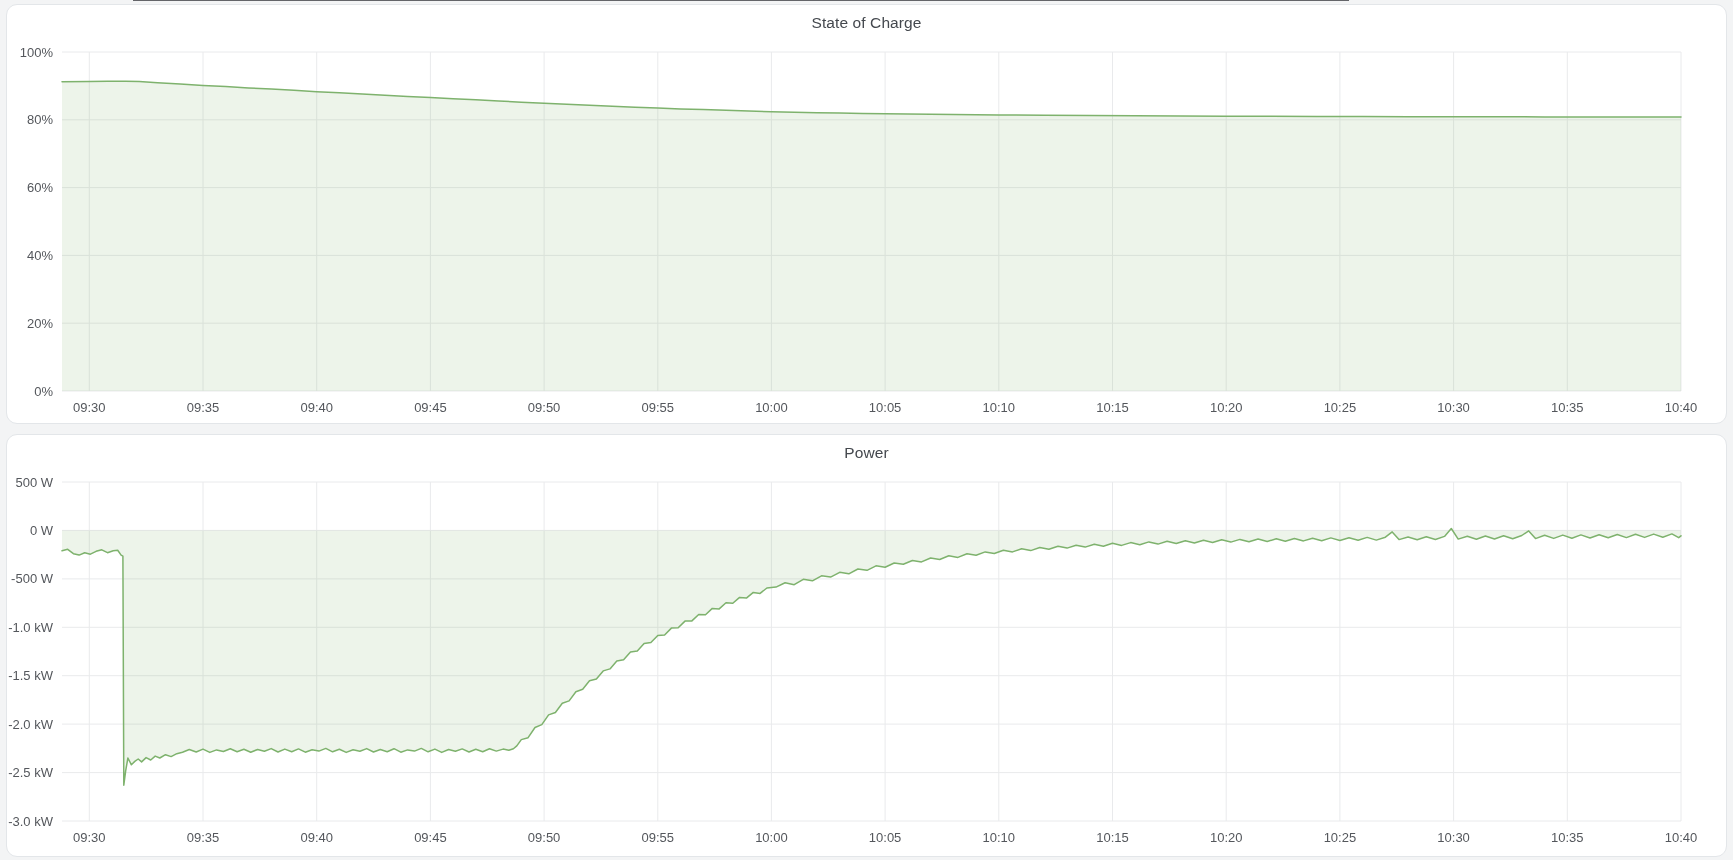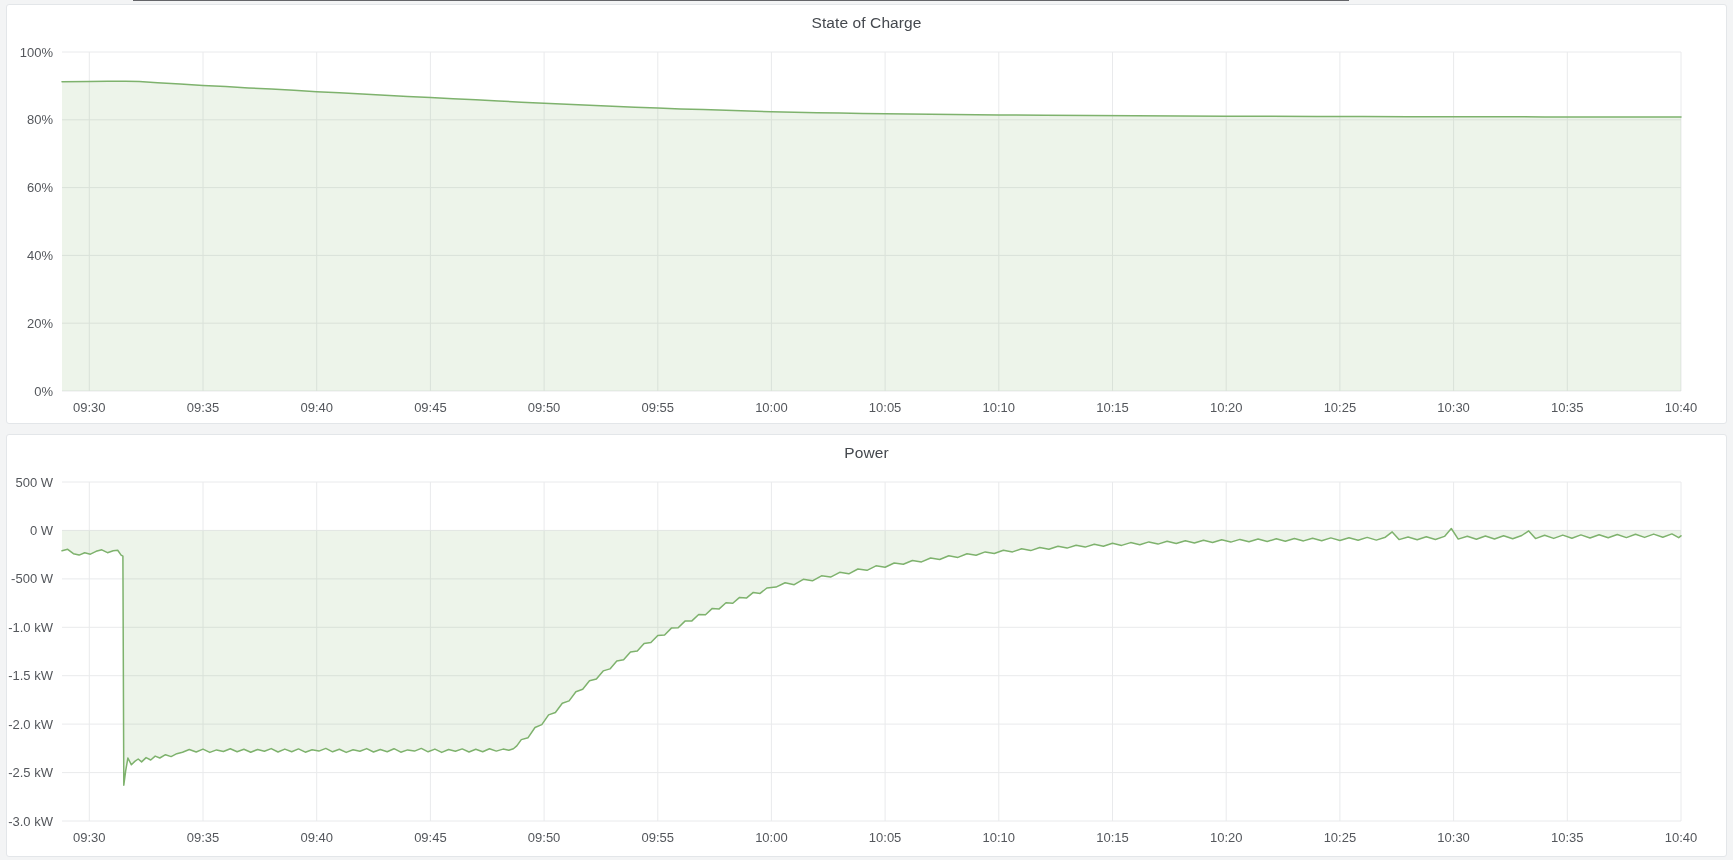--- a/index.html
+++ b/index.html
@@ -7,21 +7,21 @@
     width:1733px;height:860px;position:relative;overflow:hidden;
     background:#f3f4f5;
     font-family:"Liberation Sans","DejaVu Sans",sans-serif;
   }
   .top-artifact{
     position:absolute;top:0;left:133px;width:1216px;height:1px;
     background:#4a4b50;opacity:.85;
   }
   .panel{
     position:absolute;left:6px;width:1721px;
-    background:#ffffff;border:1px solid #e3e6e9;border-radius:3px;
+    background:#ffffff;border:1px solid #e3e6e9;border-radius:11px;
     box-sizing:border-box;
   }
   #panel-soc{top:4px;height:420px;}
   #panel-power{top:434px;height:423px;padding-left:32px;}
   .panel-title{
     position:absolute;top:9px;left:0;width:100%;text-align:center;
     font-size:15.5px;font-weight:500;color:#44484e;letter-spacing:.1px;
     cursor:pointer;z-index:2;
   }
   .chart-svg{position:absolute;left:0;top:0;display:block;}

